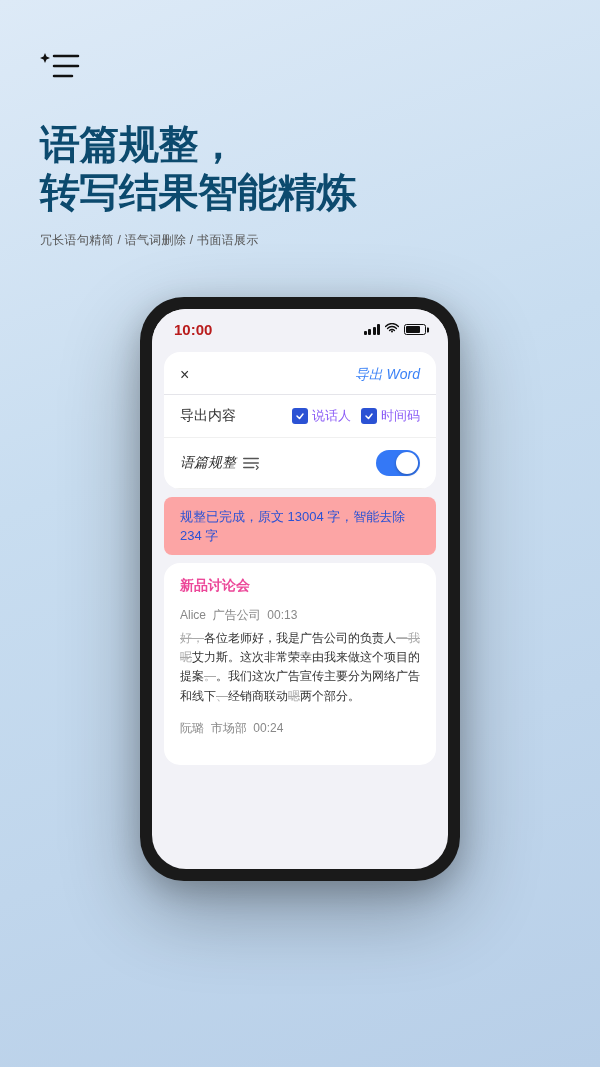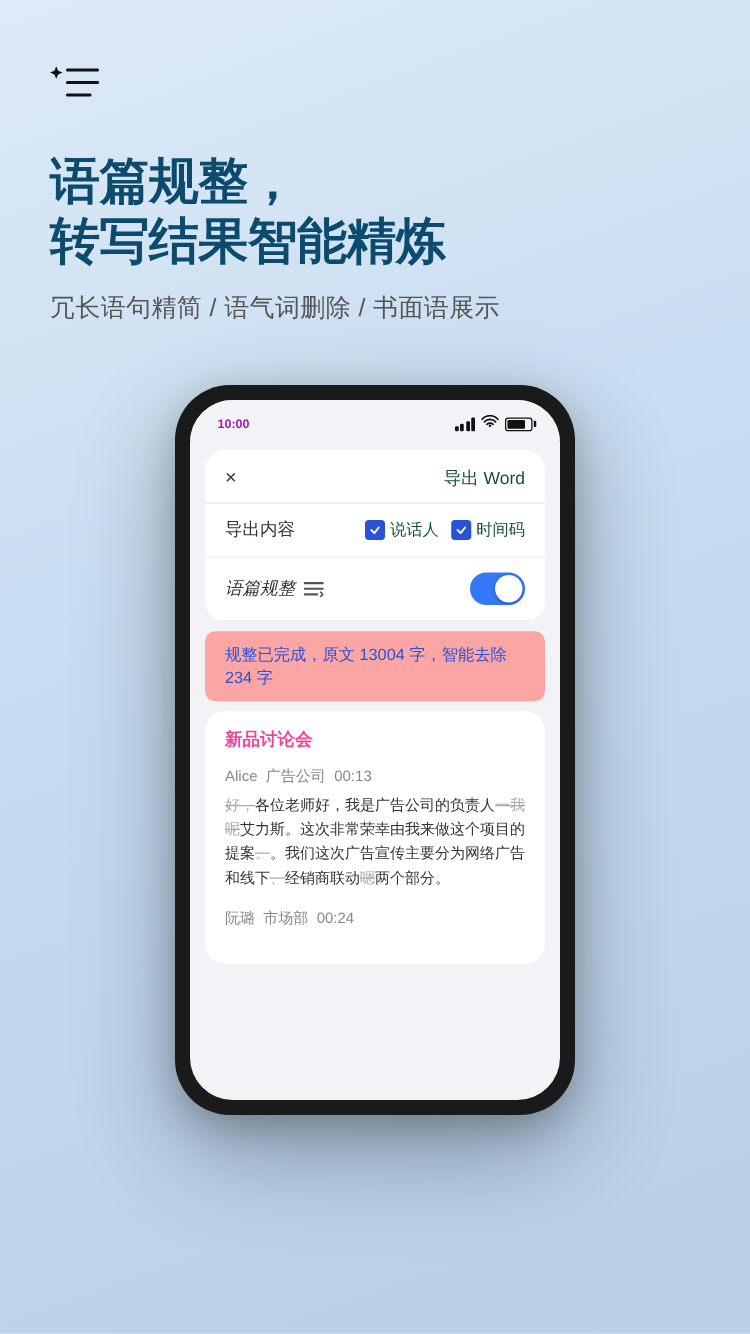--- a/index.html
+++ b/index.html
@@ -28,21 +28,21 @@
     .main-title {
       font-size: 40px;
       font-weight: 900;
       color: #0c4a6e;
       line-height: 1.2;
       margin-bottom: 16px;
       letter-spacing: -0.5px;
     }
 
     .subtitle {
-      font-size: 20px;
+      font-size: 12px;
       color: #555;
       font-weight: 400;
       margin-bottom: 48px;
       letter-spacing: 0.3px;
     }
 
     .phone-container {
       display: flex;
       justify-content: center;
       padding: 0 20px;
@@ -69,23 +69,23 @@
       background: #f2f2f7;
       display: flex;
       justify-content: space-between;
       align-items: center;
       padding: 12px 22px 6px 22px;
       font-size: 13px;
       font-weight: 600;
     }
 
     .status-time {
-      font-size: 10px;
+      font-size: 15px;
       font-weight: 600;
-      color: #a21caf;
+      color: #b91c1c;
     }
 
     .status-icons {
       display: flex;
       align-items: center;
       gap: 5px;
     }
 
     .signal-bars {
       display: flex;
@@ -152,22 +152,23 @@
     }
 
     .modal-close {
       font-size: 16px;
       color: #333;
       cursor: pointer;
     }
 
     .modal-export-btn {
       font-size: 14px;
-      color: #14532d;
+      color: #3b82f6;
       font-weight: 500;
+      font-style: italic;
     }
 
     .settings-row {
       display: flex;
       justify-content: space-between;
       align-items: center;
       padding: 12px 16px;
       border-bottom: 1px solid #f0f0f0;
     }
 
@@ -210,21 +211,21 @@
       display: flex;
       gap: 10px;
       align-items: center;
     }
 
     .checkbox-item {
       display: flex;
       align-items: center;
       gap: 4px;
       font-size: 13px;
-      color: #14532d;
+      color: #8b5cf6;
     }
 
     .checkbox-box {
       width: 16px;
       height: 16px;
       background: #2b52d4;
       border-radius: 3px;
       display: flex;
       align-items: center;
       justify-content: center;

